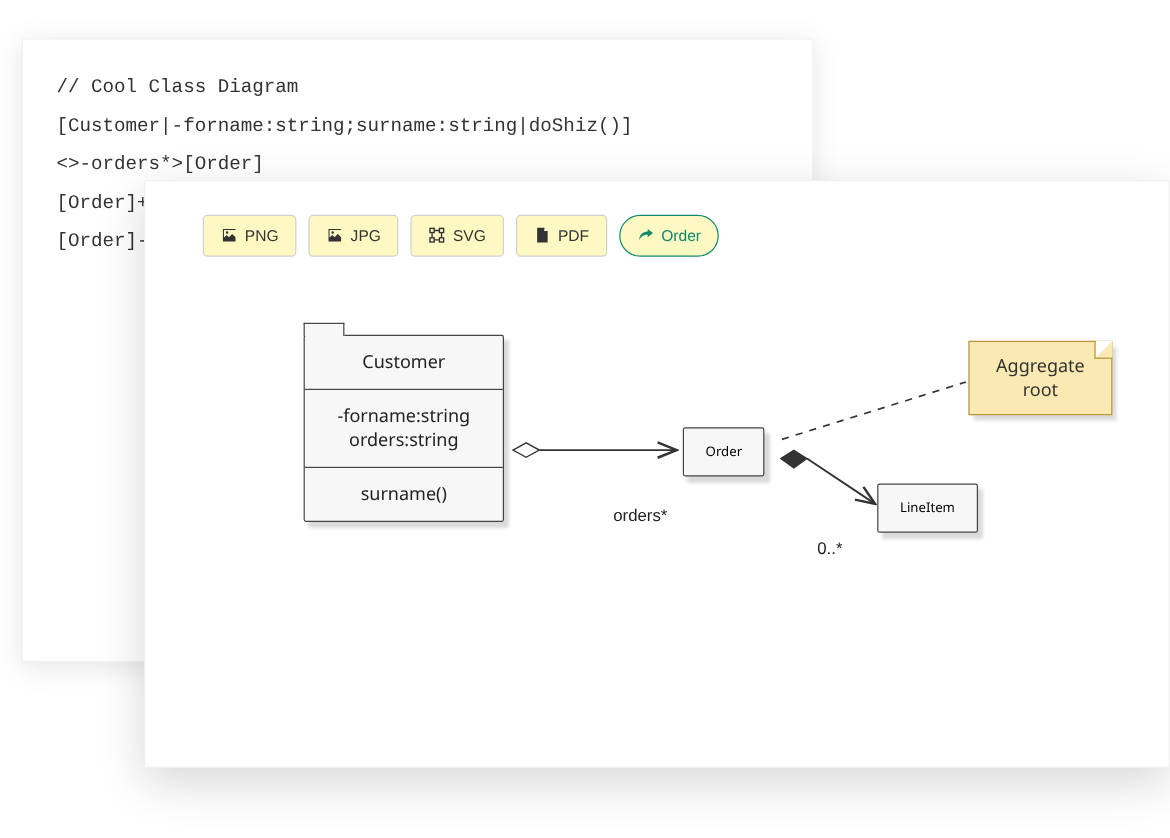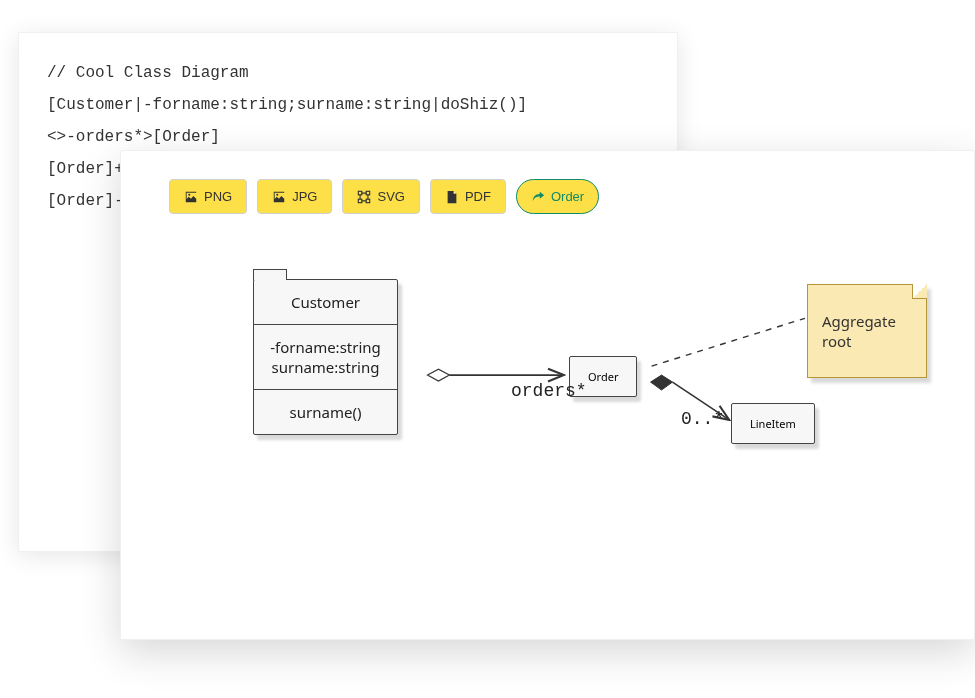--- a/index.html
+++ b/index.html
@@ -41,23 +41,23 @@
   .toolbar {
     position: absolute;
     top: 28px;
     left: 48px;
     display: flex;
     gap: 10px;
     font-family: -apple-system, system-ui, sans-serif;
   }
   .toolbar button {
     display: inline-flex;
-    align-items: center;
+    align-items: flex-start;
     gap: 6px;
-    background: #fde047;
+    background: #fef9c3;
     border: 1px solid #d0d0d0;
     border-radius: 4px;
     padding: 9px 14px;
     font-size: 13px;
     color: #333;
     cursor: pointer;
   }
   .toolbar button.share {
     border: 1.5px solid #0f8a6b;
     color: #0f8a6b;
@@ -98,21 +98,22 @@
     border-bottom: none;
     background: #f7f7f7;
   }
   .note {
     position: absolute;
     background: #fbe9b3;
     border: 1.2px solid #b5953a;
     box-shadow: 4px 5px 3px rgba(0,0,0,0.15);
     font-family: 'Comic Sans MS', 'Segoe Script', cursive, system-ui, sans-serif;
     font-size: 15px;
-    padding: 26px 14px;
+    text-align: center;
+    padding: 10px 14px;
     color: #333;
   }
   .note::after {
     content: "";
     position: absolute;
     top: -1px; right: -1px;
     width: 14px; height: 14px;
     background: linear-gradient(135deg, #fff 0 50%, #fbe9b3 50% 100%);
     border-left: 1.2px solid #b5953a;
     border-bottom: 1.2px solid #b5953a;
@@ -123,24 +124,25 @@
     border: 1.2px solid #444;
     border-radius: 2px;
     box-shadow: 4px 5px 3px rgba(0,0,0,0.15);
     font-family: 'Comic Sans MS', 'Segoe Script', cursive, system-ui, sans-serif;
     font-size: 11px;
     text-align: center;
     padding: 12px 18px;
   }
   .edge-label {
     position: absolute;
-    font-family: Liberation Mono, monospace;
-    font-size: 18px;
+    font-family: Liberation Sans, sans-serif;
+    font-size: 14px;
     color: #222;
     background: transparent;
+    margin-top: 40px;
   }
 </style>
 </head>
 <body>
 
 <div class="code-panel">// Cool Class Diagram
 [Customer|-forname:string;surname:string|doShiz()]
 &lt;&gt;-orders*&gt;[Order]
 [Order]++0..*&gt;[LineItem]
 [Order]-</div>
@@ -200,26 +202,26 @@
     <g>
       <polygon points="531,232 542,225 553,232 542,240" fill="#333" stroke="#333" stroke-width="1"></polygon>
       <line x1="553" y1="232" x2="610" y2="270" stroke="#333" stroke-width="1.6" marker-end="url(#openarrow)"></line>
     </g>
 
     <g>
       <line x1="532" y1="216" x2="686" y2="168" stroke="#333" stroke-width="1.4" stroke-dasharray="6 6"></line>
     </g>
   </svg>
 
-  <div class="uml-class" style="left:132px; top:128px; width:145px;">
+  <div class="uml-class" style="left:132px; top:128px; width:167px;">
     <div class="tab"></div>
     <div class="sect">Customer</div>
     <div class="sect">
       <div>-forname:string</div>
-      <div>surname:string</div>
+      <div>orders:string</div>
     </div>
     <div class="sect">surname()</div>
   </div>
 
   <div class="plain-box" style="left:448px; top:205px;">
     <span>Order</span>
   </div>
 
   <div class="plain-box" style="left:610px; top:252px;text-align:center;">
     <span>LineItem</span>

